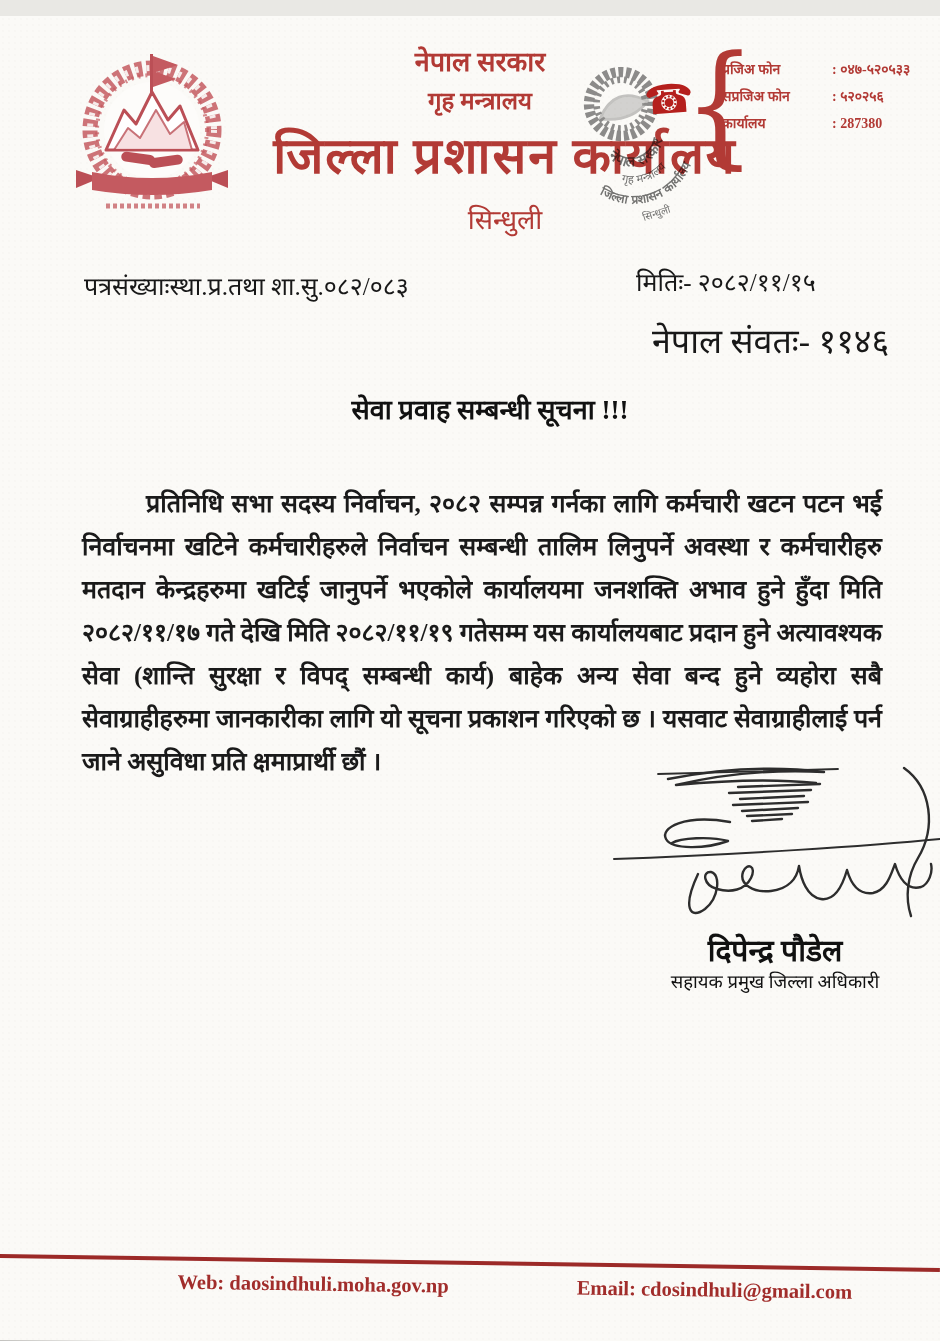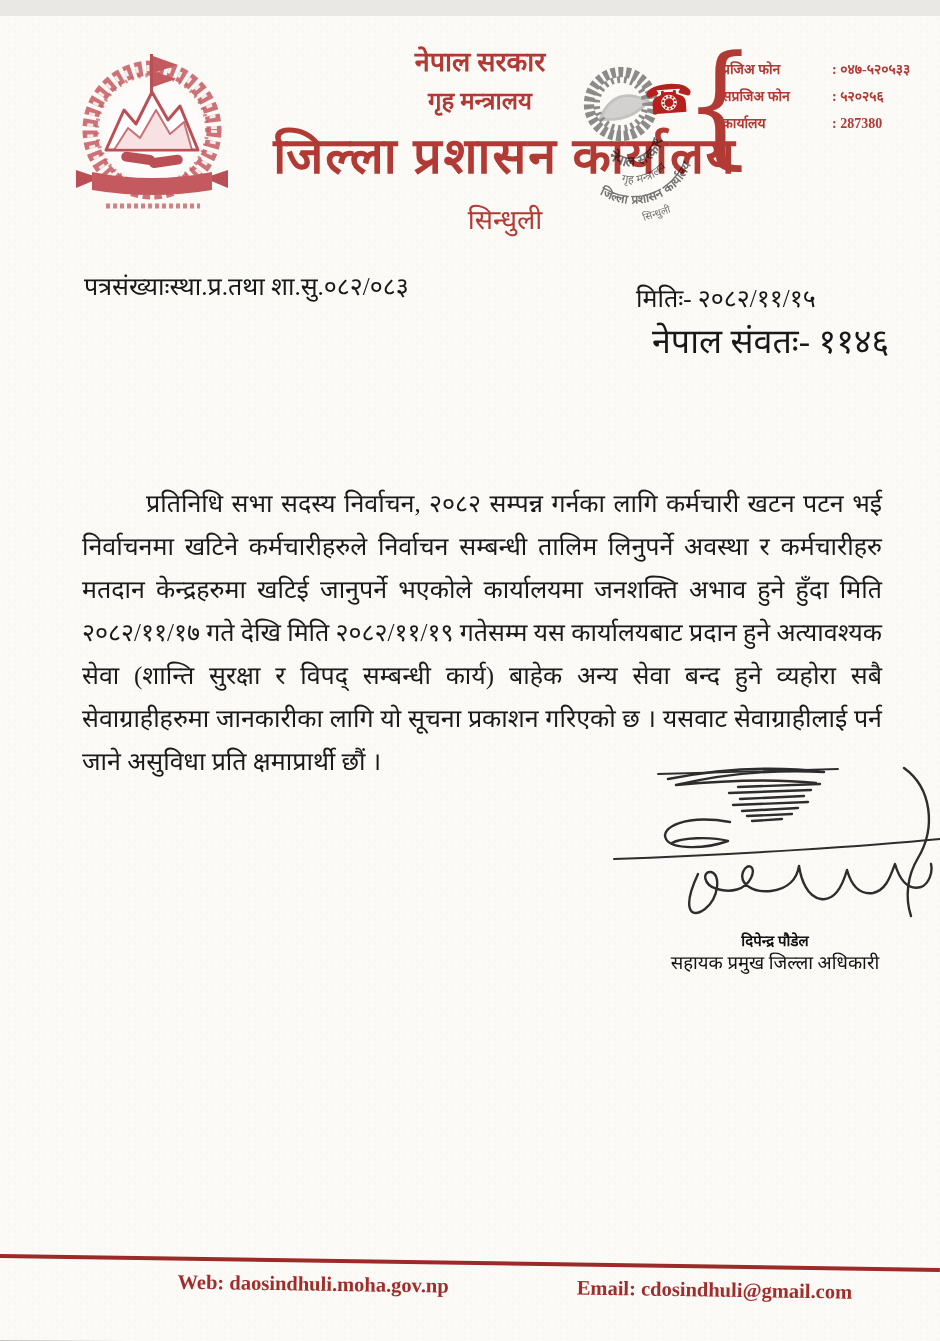--- a/index.html
+++ b/index.html
@@ -21,33 +21,33 @@
   .office-line{left:200px;top:108px;width:610px;font-size:50px;letter-spacing:2px;line-height:1.3;}
   .district-line{left:350px;top:184px;width:310px;font-size:27px;}
 
   .phone-block{left:722px;top:40px;width:200px;}
   .phone-row{display:flex;font-size:14px;font-weight:bold;color:#b23a35;line-height:27px;white-space:nowrap;}
   .phone-row .lbl{width:110px;}
   .phone-brace{left:678px;top:22px;font-size:132px;color:#b23a35;font-weight:normal;transform:scaleX(.85);font-family:"DejaVu Serif",serif;line-height:1;}
   .phone-icon{left:644px;top:64px;font-size:40px;color:#b5201d;transform:rotate(-4deg);line-height:1;}
 
   .refno{left:84px;top:252px;font-size:25px;color:#181818;text-align:center;}
-  .refdate{left:636px;top:264px;font-size:25px;color:#181818;}
+  .refdate{left:636px;top:248px;font-size:25px;color:#181818;}
   .refsamvat{left:652px;top:301px;font-size:34px;color:#181818;}
 
   .subject{left:220px;top:374px;width:540px;font-size:27px;color:#111;}
 
   .body-text{
     left:82px;top:466px;width:800px;
     font-size:25px;line-height:43px;color:#1a1a1a;
-    text-align:justify;text-indent:64px;
+    text-align:justify;text-indent:64px;font-weight:bold;
   }
 
   .sig-block{left:640px;top:916px;width:270px;color:#111;}
-  .sig-name{font-size:15px;font-weight:bold;line-height:1.25;}
+  .sig-name{font-size:30px;font-weight:bold;line-height:1.25;}
   .sig-title{font-size:18.5px;font-weight:normal;line-height:1.3;}
 
   .footer{left:0;top:1238px;width:940px;transform:rotate(0.85deg);transform-origin:0 0;}
   .footer-rule{height:4px;background:#9c2a28;width:100%;}
   .footer-row{display:flex;margin-top:10px;color:#a12d2b;font-weight:bold;font-size:20.5px;font-family:"Liberation Serif",serif;}
   .footer-web{margin-left:178px;}
   .footer-email{margin-left:128px;}
 
   .scan-line{left:-5px;top:1324px;width:980px;height:1px;background:#c3c2bf;transform:rotate(0.45deg);transform-origin:0 0;}
 
@@ -139,20 +139,21 @@
     <div class="phone-row">
       <span class="lbl">कार्यालय</span>
       <span>:  287380</span>
     </div>
   </div>
 
   <div class="abs refno">पत्रसंख्याःस्था.प्र.तथा शा.सु.०८२/०८३</div>
   <div class="abs refdate">मितिः- २०८२/११/१५</div>
   <div class="abs refsamvat">नेपाल संवतः- ११४६</div>
 
+  <div class="abs subject bold center">सेवा प्रवाह सम्बन्धी सूचना !!!</div>
 
   <div class="abs body-text">प्रतिनिधि सभा सदस्य निर्वाचन, २०८२ सम्पन्न गर्नका लागि कर्मचारी खटन पटन भई निर्वाचनमा खटिने कर्मचारीहरुले निर्वाचन सम्बन्धी तालिम लिनुपर्ने अवस्था र कर्मचारीहरु मतदान केन्द्रहरुमा खटिई जानुपर्ने भएकोले कार्यालयमा जनशक्ति अभाव हुने हुँदा मिति २०८२/११/१७ गते देखि मिति २०८२/११/१९ गतेसम्म यस कार्यालयबाट प्रदान हुने अत्यावश्यक सेवा (शान्ति सुरक्षा र विपद् सम्बन्धी कार्य) बाहेक अन्य सेवा बन्द हुने व्यहोरा सबै सेवाग्राहीहरुमा जानकारीका लागि यो सूचना प्रकाशन गरिएको छ । यसवाट सेवाग्राहीलाई पर्न जाने असुविधा प्रति क्षमाप्रार्थी छौं ।</div>
 
   <svg class="abs signature" width="332" height="174" viewBox="0 0 332 174">
     <g fill="none" stroke="#2d2d2d" stroke-width="2.4" stroke-linecap="round" stroke-linejoin="round">
 
       <path d="M58 23 Q140 7 214 16 Q138 12 66 29 Q150 21 206 27"></path>
       <path d="M48 18 L228 13" stroke-width="1.8"></path>
 
       <path d="M128 31 L210 28"></path>

